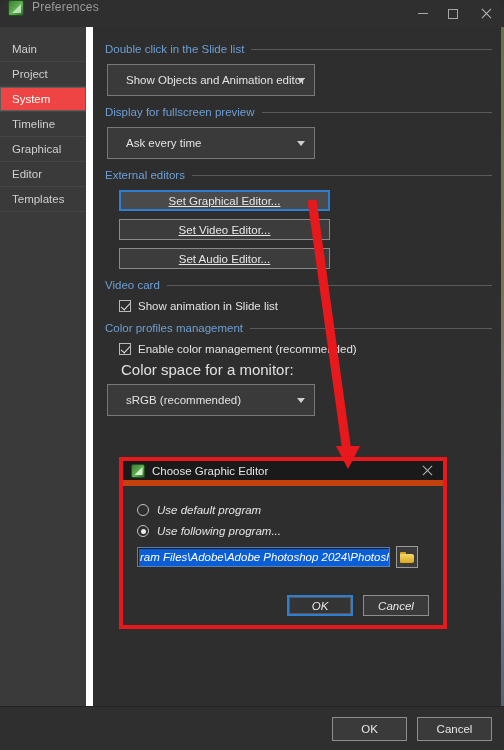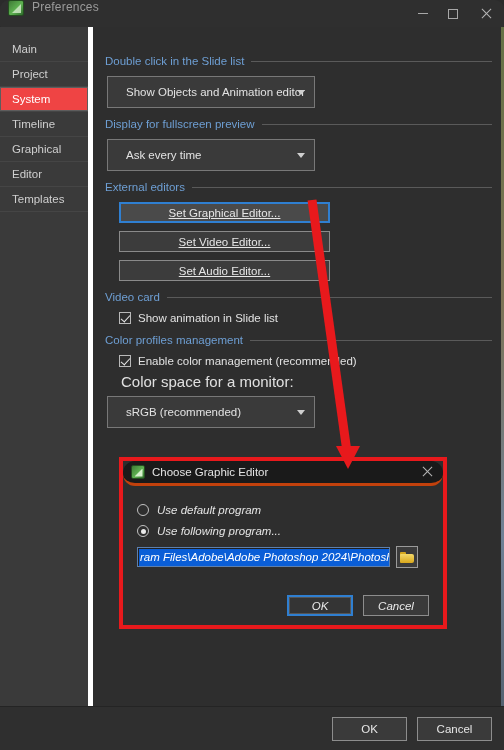--- a/index.html
+++ b/index.html
@@ -54,21 +54,21 @@
     width: 13px; height: 1px; background: #b6b6b6;
   }
   .glyph-close::before { transform: rotate(45deg); }
   .glyph-close::after  { transform: rotate(-45deg); }
 
   
   .sidebar {
     position: absolute; left: 0; top: 27px;
     width: 93px; height: 679px;
     background: #3a3a3a;
-    border-right: 5px solid #ffffff;
+    border-right: 7px solid #ffffff;
     padding-top: 10px;
   }
   .side-item {
     height: 25px; display: flex; align-items: center;
     padding-left: 12px; font-size: 11.5px; color: #cfcfcf;
     border-bottom: 1px solid #454545;
   }
   .side-item.active {
     background: #ef4444;
     box-shadow: inset 0 0 0 1px #5d5d5d;
@@ -170,22 +170,21 @@
   }
   .modal {
     position: absolute; left: 123px; top: 461px;
     width: 320px; height: 164px;
     background: #2e2e2e;
     display: flex; flex-direction: column;
   }
   .modal-title {
     height: 25px; background: #1a1a1a;
     display: flex; align-items: center;
-    border-bottom: 3px solid #c2410c;
-    border-radius: 12px;
+    border-bottom: 6px solid #c2410c;
   }
   .modal-icon {
     width: 14px; height: 14px; margin-left: 8px; margin-right: 7px; flex: none;
     background: linear-gradient(135deg,#3f7b36 0%, #5fb352 55%, #2e6a2b 100%);
     border: 1px solid #244d20; border-radius: 2px; position: relative;
   }
   .modal-icon::after {
     content: ""; position: absolute; left: 2.5px; top: 2.5px;
     width: 8px; height: 8px; background: #d6f0cd;
     clip-path: polygon(0% 100%, 100% 0%, 100% 100%);
@@ -302,21 +301,21 @@
         <span>Editor</span>
       </div>
     <div class="side-item">
         <span>Templates</span>
       </div>
   </div>
 
   <div class="main">
 
     <div class="group">
-      <div class="group-head" style="margin-top:16px;justify-content:flex-end;">
+      <div class="group-head" style="margin-top:4px;justify-content:flex-end;">
         <span class="lbl">Double click in the Slide list</span>
         <span class="rule"></span>
       </div>
       <div class="combo">
         <span>Show Objects and Animation editor</span>
         <span class="caret"></span>
       </div>
     </div>
 
     <div class="group">

